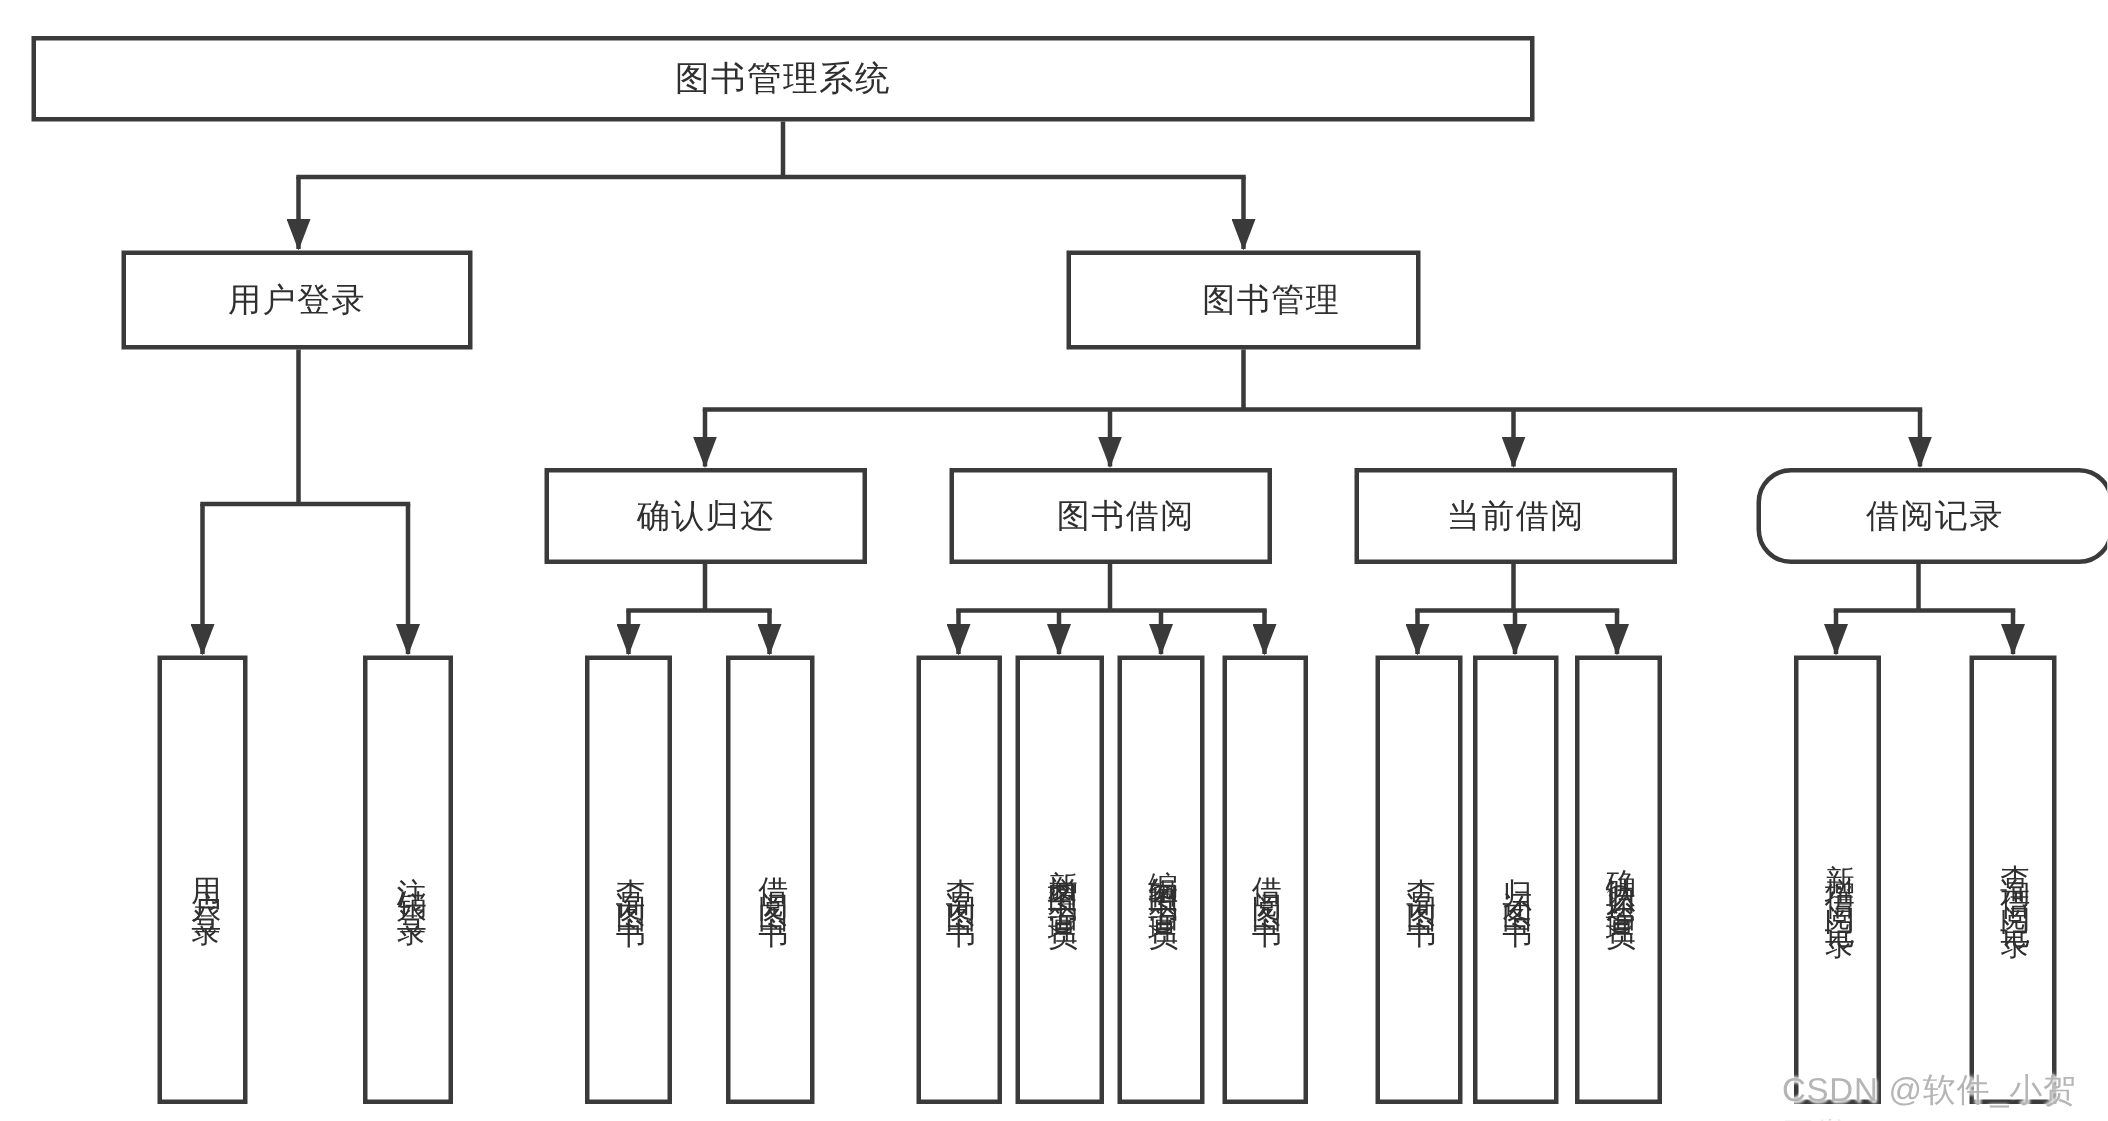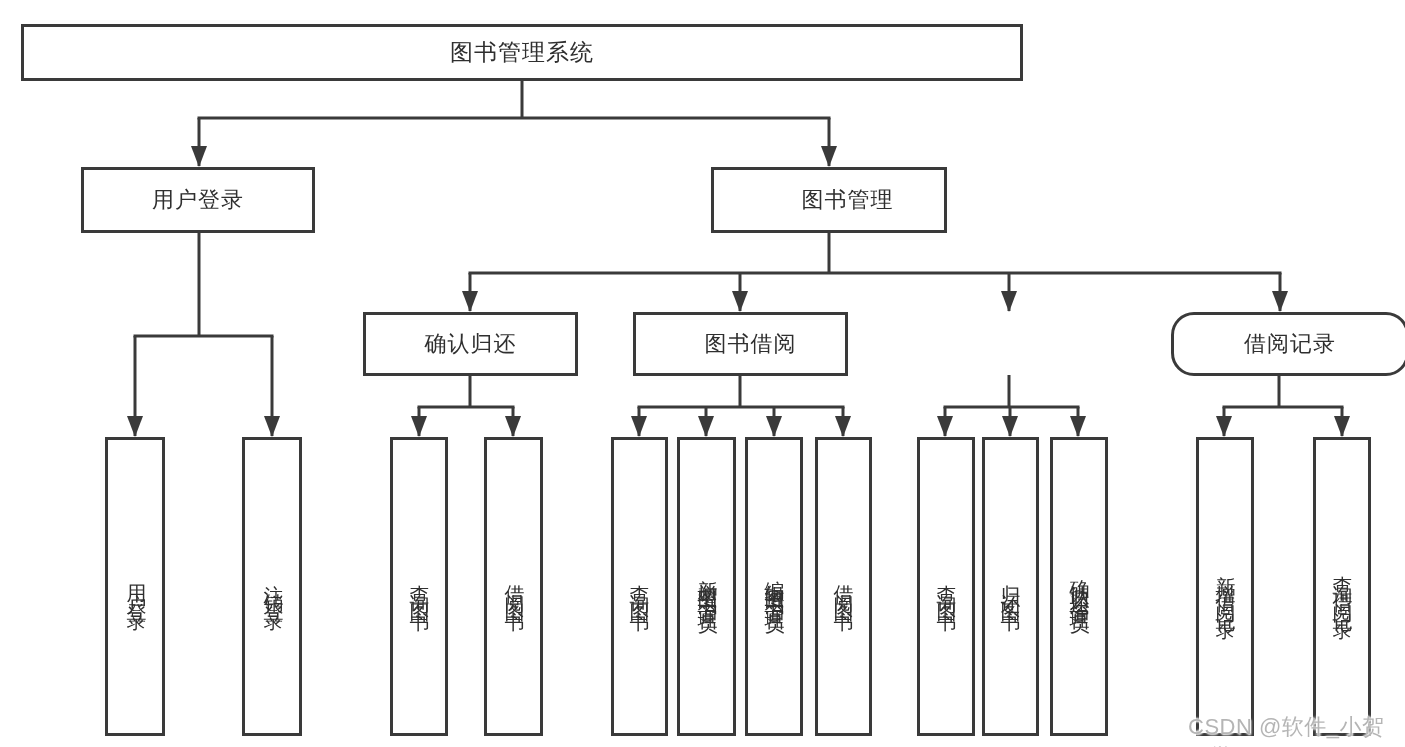--- a/index.html
+++ b/index.html
@@ -98,20 +98,21 @@
     </g>
   </svg>
 
   <div class="node h root-box" style="left:21px; top:12px; width:1002px; height:57px;">图书管理系统</div>
 
   <div class="node h" style="left:81px; top:167px; width:234px; height:66px;">用户登录</div>
   <div class="node h" style="left:711px; top:167px; width:236px; height:66px;padding-left:37px;">图书管理</div>
 
   <div class="node h" style="left:363px; top:312px; width:215px; height:64px;">确认归还</div>
   <div class="node h" style="left:633px; top:312px; width:215px; height:64px;padding-left:20px;">图书借阅</div>
+  <div class="node h" style="left:903px; top:312px; width:215px; height:64px;">当前借阅</div>
   <div class="node h" style="left:1171px; top:312px; width:238px; height:64px;border-radius:23px;">借阅记录</div>
 
   <div class="node leaf" style="left:105px; top:437px; width:60px; height:299px;">用户登录</div>
   <div class="node leaf" style="left:242px; top:437px; width:60px; height:299px;">注销登录</div>
 
   <div class="node leaf" style="left:390px; top:437px; width:58px; height:299px;">查询图书</div>
   <div class="node leaf" style="left:484px; top:437px; width:59px; height:299px;">借阅图书</div>
 
   <div class="node leaf" style="left:611px; top:437px; width:57px; height:299px;">查询图书</div>
   <div class="node leaf tight" style="left:677px; top:437px; width:59px; height:299px;">新增图书（管理员）</div>

